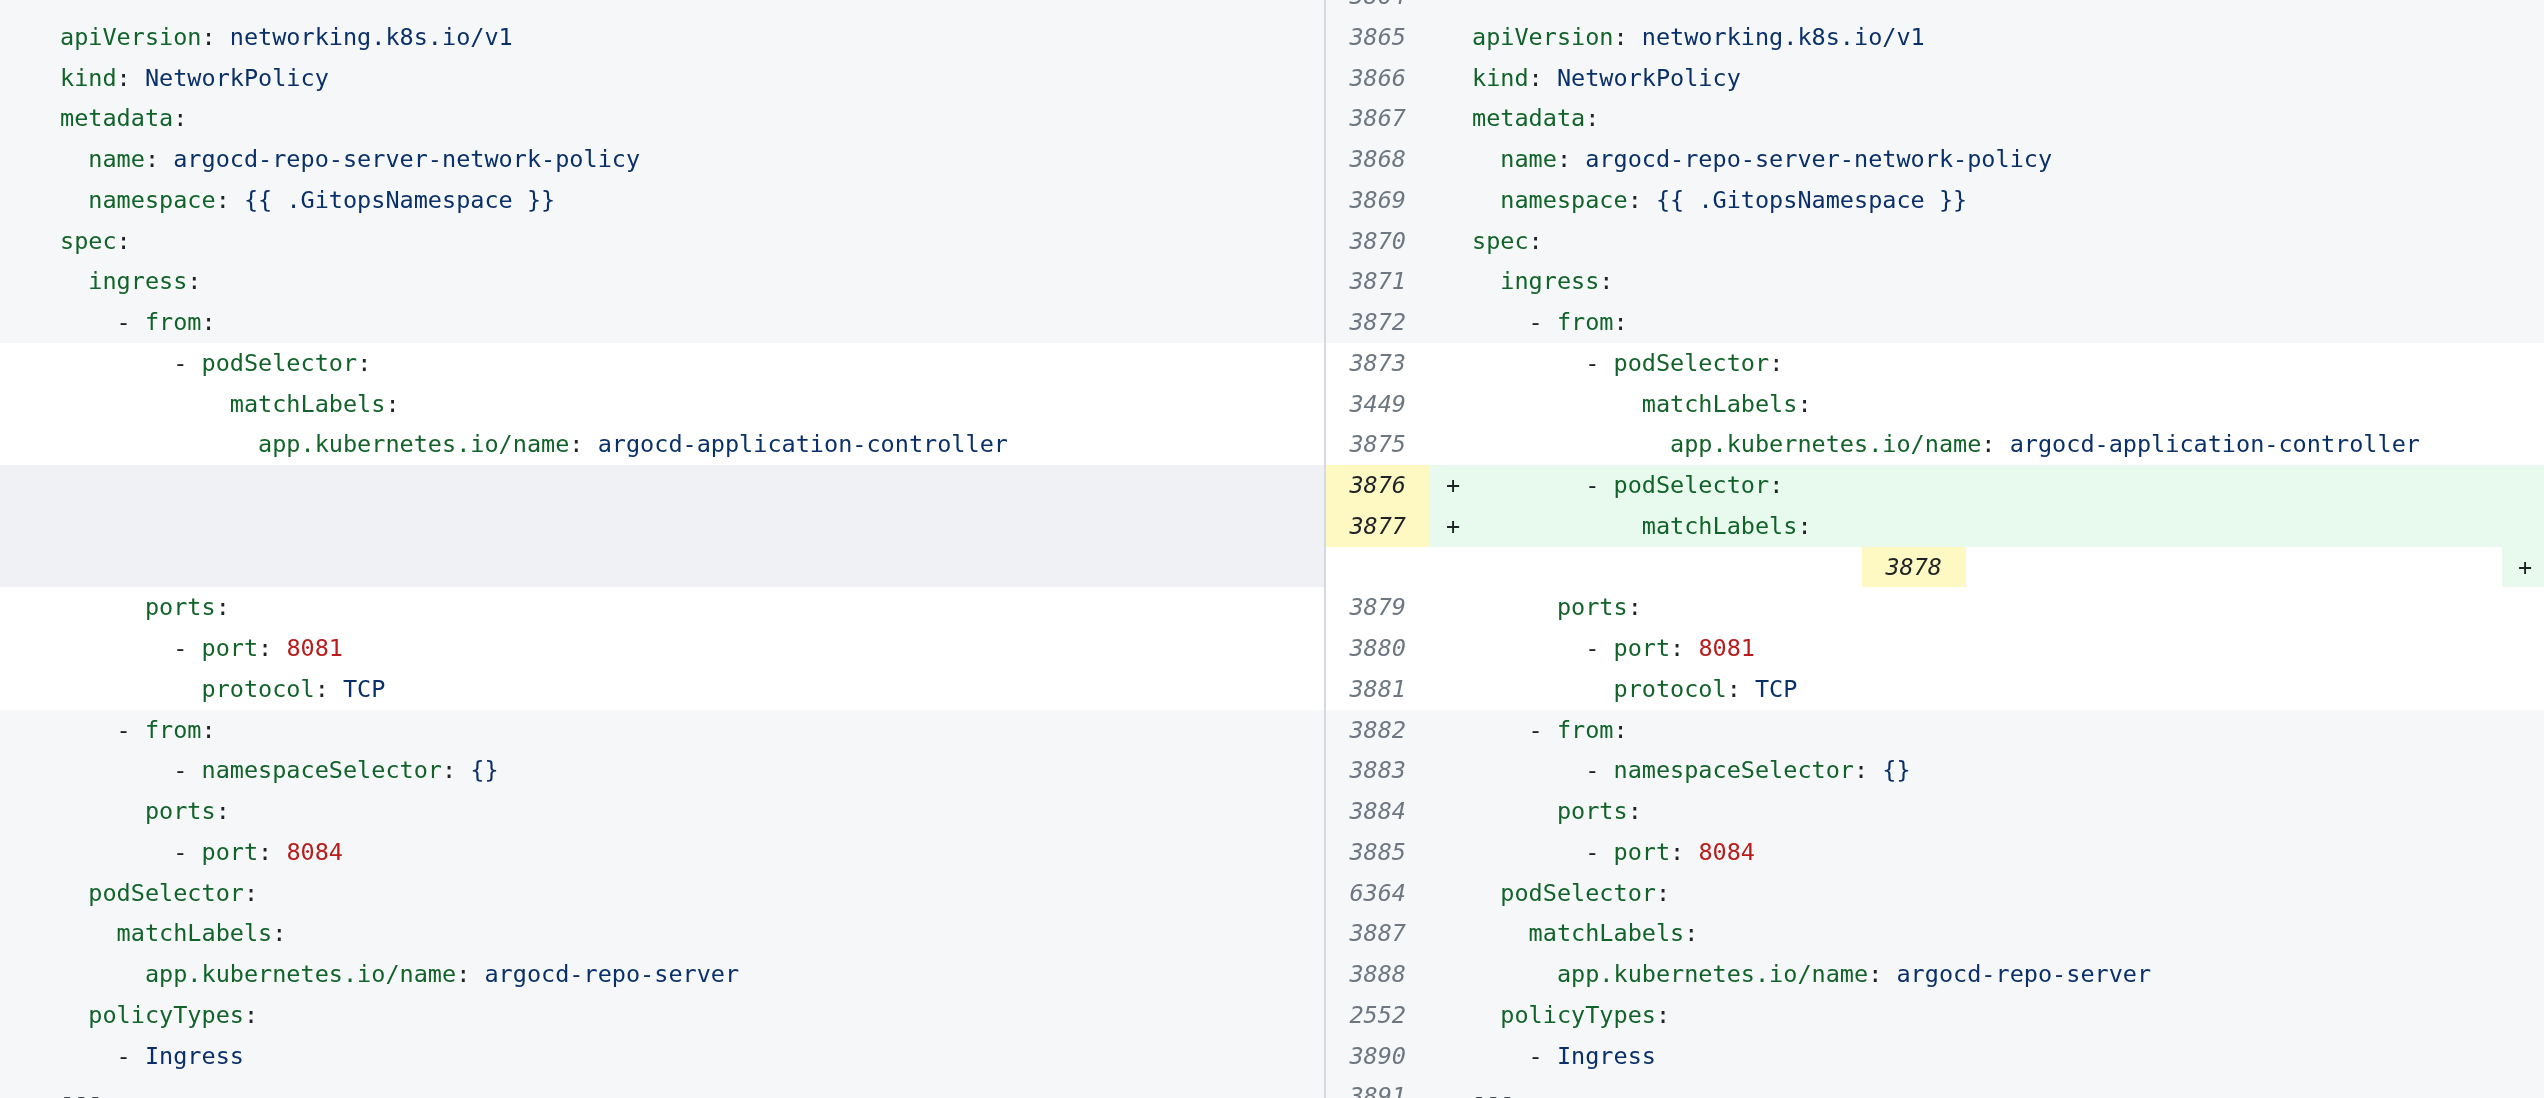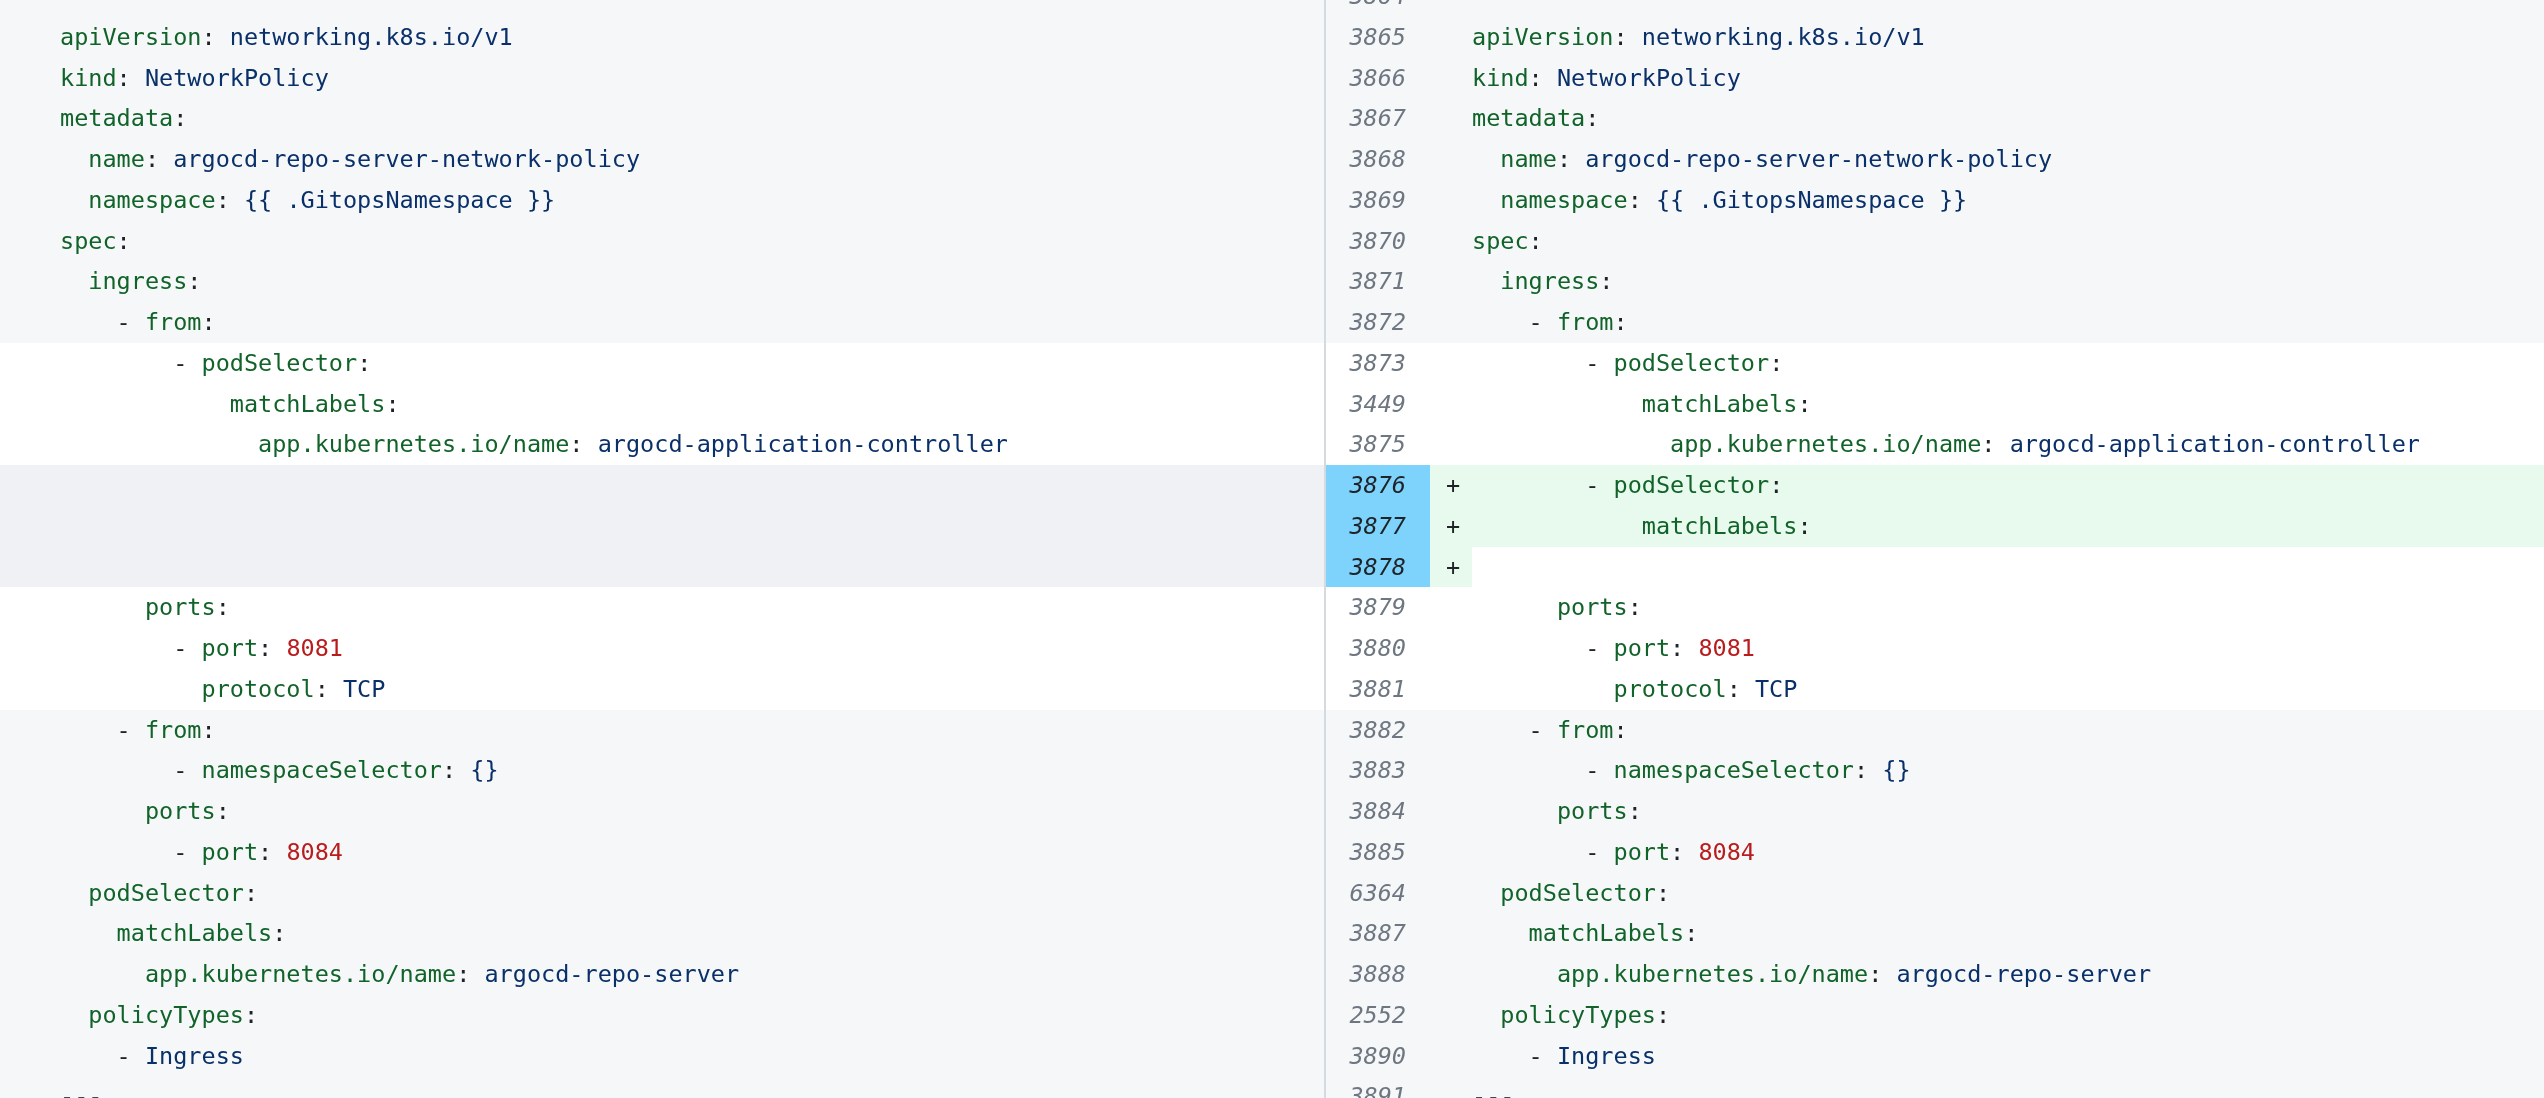--- a/index.html
+++ b/index.html
@@ -13,34 +13,34 @@
     background: #ffffff;
     font-family: "DejaVu Sans Mono", "Liberation Mono", monospace;
     font-size: 23.5px;
     line-height: 40.75px;
     color: #1f2328;
   }
   #rows {
     position: absolute;
     left: 0; top: -24px; width: 100%;
   }
-  .row { display: flex; height: 40.75px; align-items: stretch; }
+  .row { display: flex; height: 40.75px; align-items: stretch; justify-content: space-between; }
   .cell { white-space: pre; overflow: hidden; }
   .old  { width: 1326px; border-right: 2px solid #d4dae0; padding-left: 60px; }
   .gnum { width: 104px; text-align: right; padding-right: 24px; color: #6e7781; font-style: italic; }
   .gmark{ width: 42px; padding-left: 16px; }
   .new  { flex: 1; }
 
   
   .z-out .old, .z-out .gnum, .z-out .gmark, .z-out .new { background: #f5f7f9; }
   
   .z-in .old, .z-in .gnum, .z-in .gmark, .z-in .new { background: #ffffff; }
   
   .z-add .old  { background: #eff1f4; }
-  .z-add .gnum { background: #7dd3fc; color: #1f2328; }
+  .z-add .gnum { background: #fef9c3; color: #1f2328; }
   .z-add .gmark, .z-add .new { background: #e7faed; }
 
   
   .s-p { color: #1f2328; }
   .s-k { color: #116329; }
   .s-v { color: #0a3069; }
   .s-n { color: #b91c1c; }
 </style>
 </head>
 <body>

